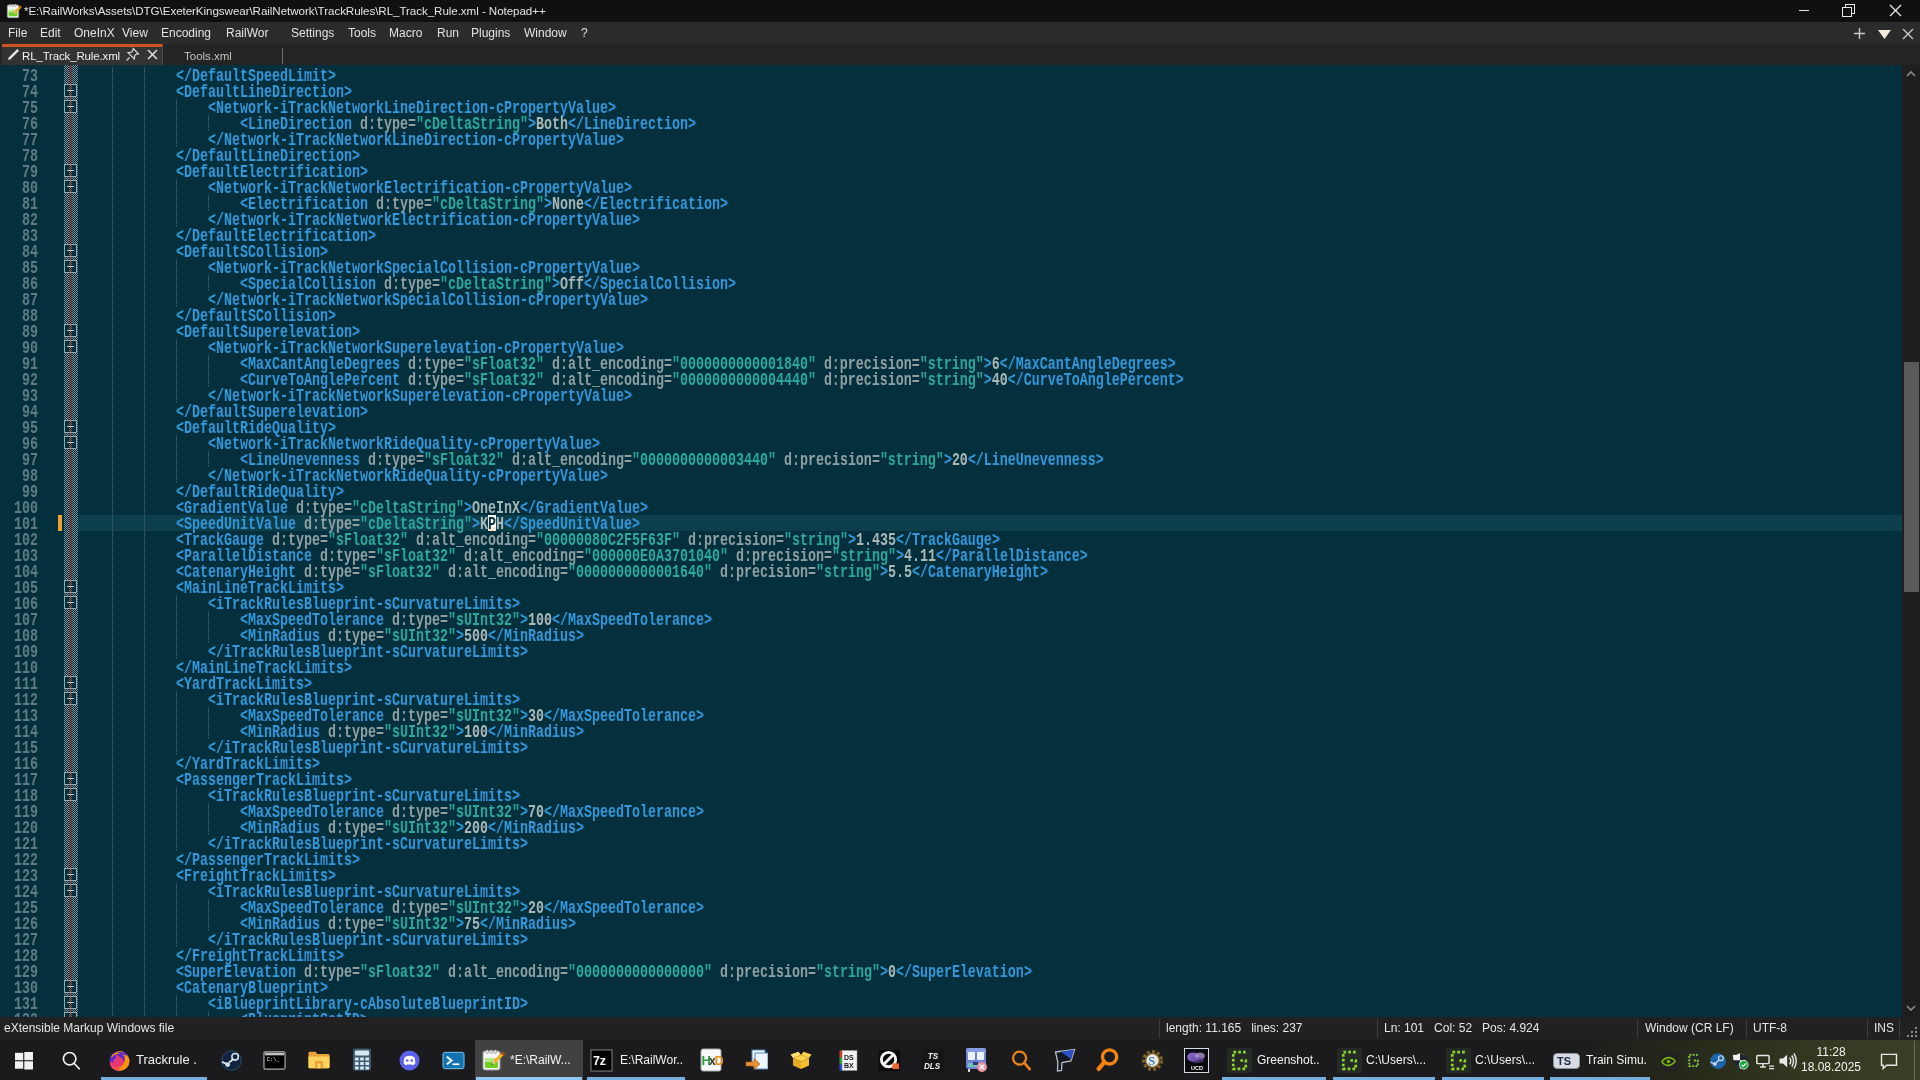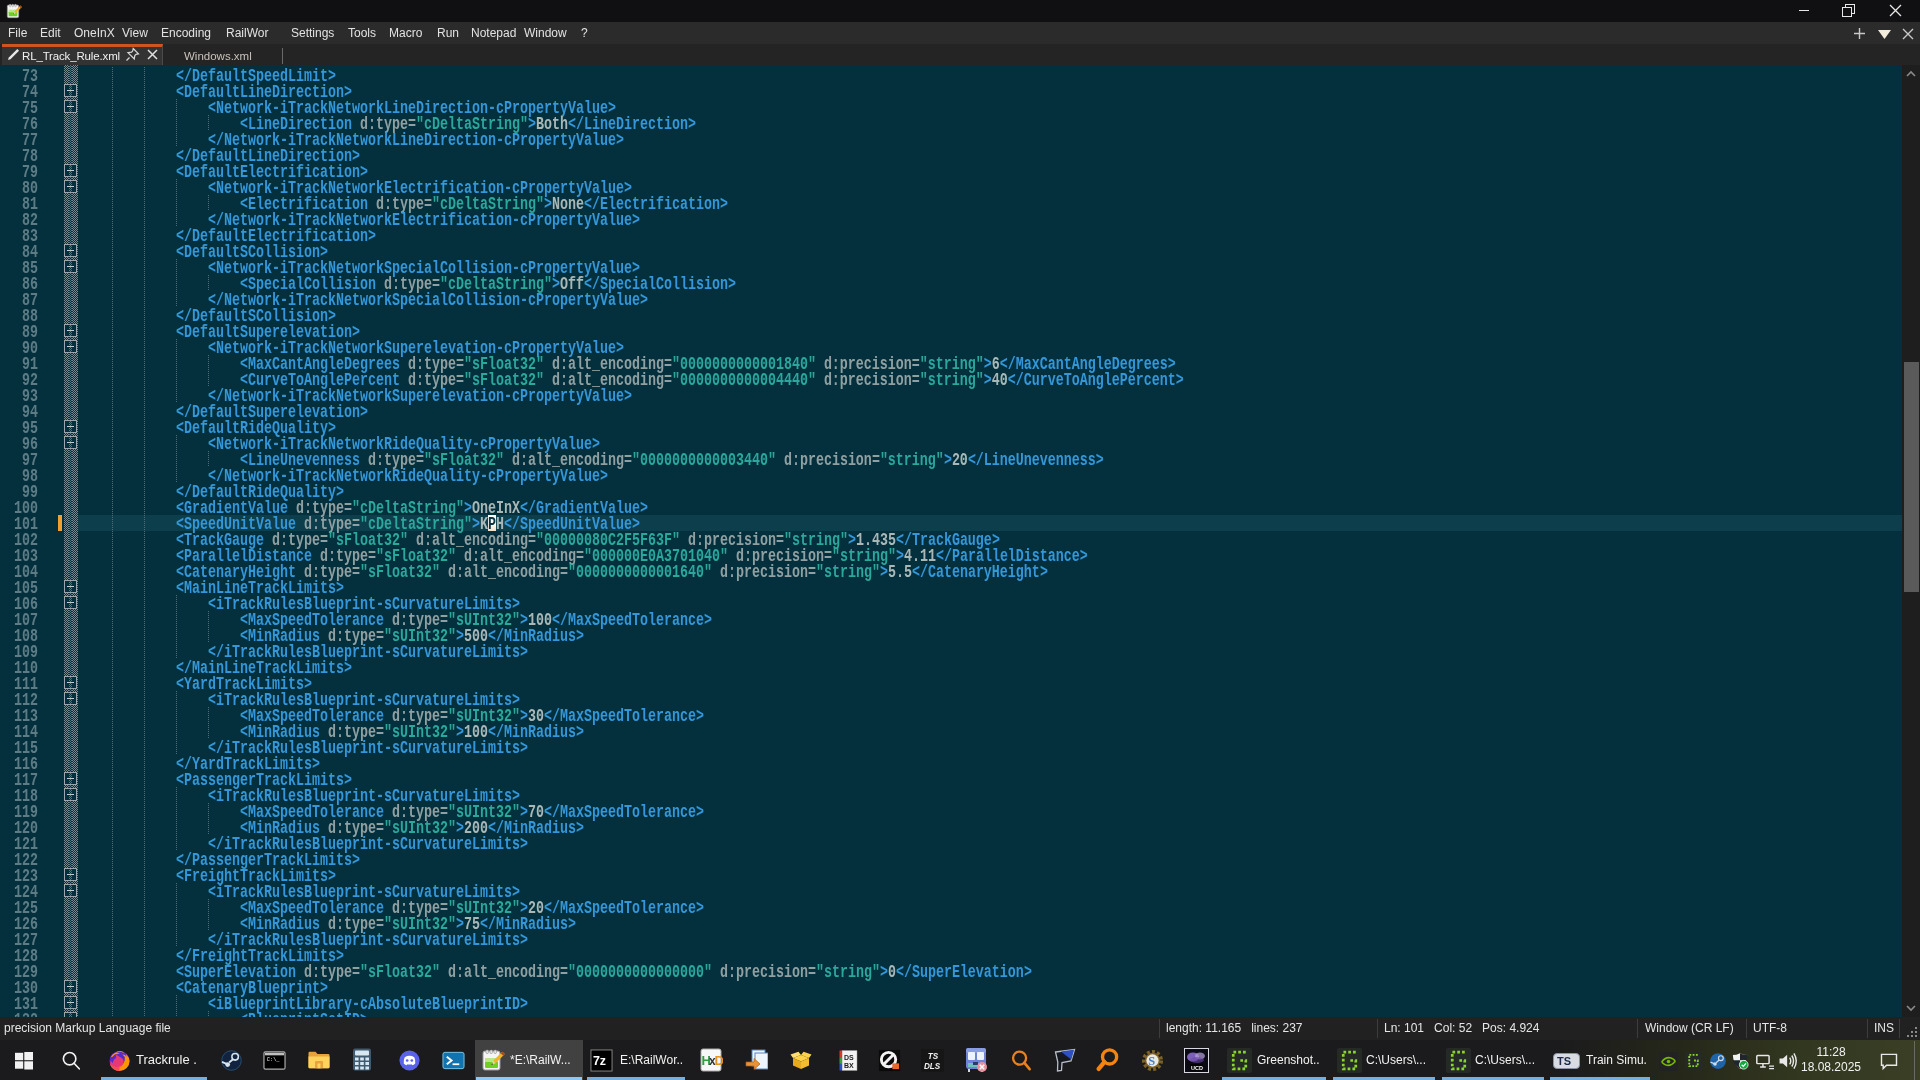--- a/index.html
+++ b/index.html
@@ -26,20 +26,21 @@
 <rect x="5" y="2" width="2.4" height="3.5" rx="1" fill="#e8e8e8" stroke="#888" stroke-width=".6"></rect>
 <rect x="9" y="2" width="2.4" height="3.5" rx="1" fill="#e8e8e8" stroke="#888" stroke-width=".6"></rect>
 <rect x="13" y="2" width="2.4" height="3.5" rx="1" fill="#e8e8e8" stroke="#888" stroke-width=".6"></rect>
 <g transform="rotate(45 16 11)">
           <rect x="14.6" y="2" width="3.4" height="13" fill="#f0b428"></rect>
 <rect x="14.6" y="2" width="3.4" height="2.4" fill="#b04818"></rect>
 <path d="M14.6 15 L18 15 L16.3 19.4 Z" fill="#e8d2a0"></path>
           <path d="M15.6 17.5 L17 17.5 L16.3 19.4 Z" fill="#222"></path>
         </g>
 </svg></div>
+  <span style="position:absolute;left:24px;top:0;line-height:22px;font-size:11.6px;letter-spacing:-0.06px;color:#e4e4e4">*E:\RailWorks\Assets\DTG\ExeterKingswear\RailNetwork\TrackRules\RL_Track_Rule.xml - Notepad++</span>
 
 <div style="position:absolute;left:1799px;top:10px;width:10px;height:1px;background:#e8e8e8"></div>
 <svg style="position:absolute;left:1842px;top:4px" width="13" height="13" viewBox="0 0 13 13">
 <rect x="3.5" y="0.5" width="9" height="9" fill="none" stroke="#e8e8e8"></rect>
 <rect x="0.5" y="3.5" width="9" height="9" fill="#101012" stroke="#e8e8e8"></rect>
     </svg>
 <svg style="position:absolute;left:1889px;top:4px" width="13" height="13" viewBox="0 0 13 13">
 <path d="M1 1 L12 12 M12 1 L1 12" stroke="#e8e8e8" stroke-width="1.3"></path>
     </svg>
 
@@ -49,40 +50,40 @@
   <span style="position:absolute;left:8px;top:0;line-height:22px">File</span>
     <span style="position:absolute;left:40px;top:0;line-height:22px">Edit</span>
     <span style="position:absolute;left:74px;top:0;line-height:22px">OneInX</span>
     <span style="position:absolute;left:122px;top:0;line-height:22px">View</span>
     <span style="position:absolute;left:161px;top:0;line-height:22px">Encoding</span>
     <span style="position:absolute;left:226px;top:0;line-height:22px">RailWor</span>
     <span style="position:absolute;left:291px;top:0;line-height:22px">Settings</span>
     <span style="position:absolute;left:348px;top:0;line-height:22px">Tools</span>
     <span style="position:absolute;left:389px;top:0;line-height:22px">Macro</span>
     <span style="position:absolute;left:437px;top:0;line-height:22px">Run</span>
-    <span style="position:absolute;left:471px;top:0;line-height:22px">Notepad</span>
+    <span style="position:absolute;left:471px;top:0;line-height:22px">Plugins</span>
     <span style="position:absolute;left:524px;top:0;line-height:22px">Window</span>
     <span style="position:absolute;left:581px;top:0;line-height:22px">?</span>
 
 <svg style="position:absolute;left:1853px;top:5px;z-index:9" width="13" height="13" viewBox="0 0 13 13">
 <path d="M6.5 1 L6.5 12 M1 6.5 L12 6.5" stroke="#c8c8c8" stroke-width="1.4"></path>
     </svg>
 <svg style="position:absolute;left:1877px;top:7px;z-index:9" width="15" height="11" viewBox="0 0 15 11">
 <path d="M1 1 L14 1 L7.5 10 Z" fill="#f2ecda"></path>
     </svg>
 <svg style="position:absolute;left:1902px;top:6px;z-index:9" width="12" height="12" viewBox="0 0 12 12">
 <path d="M1 1 L11 11 M11 1 L1 11" stroke="#c8c8c8" stroke-width="1.4"></path>
     </svg>
 
 </div>
 
 <div style="position:absolute;left:0;top:44px;width:1920px;height:21px;background:#242424">
   <div style="position:absolute;left:2px;top:0;width:161px;height:21px;background:#333333;border-top:3px solid #cf5420;border-right:1px solid #4a4a4a"></div>
   <span style="position:absolute;left:22px;top:3px;line-height:18px;font-size:11.5px;letter-spacing:-0.15px;color:#f0f0f0">RL_Track_Rule.xml</span>
-  <span style="position:absolute;left:184px;top:3px;line-height:18px;font-size:11.5px;color:#c8c2ba">Windows.xml</span>
+  <span style="position:absolute;left:184px;top:3px;line-height:18px;font-size:11.5px;color:#c8c2ba">Tools.xml</span>
   <div style="position:absolute;left:282px;top:4px;width:1px;height:16px;background:#6a6a6a"></div>
 </div>
 
 <svg style="position:absolute;left:7px;top:48px" width="13" height="13" viewBox="0 0 13 13">
 <path d="M1 12 L3.5 11.2 L12 2.7 L10.3 1 L1.8 9.5 Z" fill="#e8e8e8"></path>
   </svg>
 <svg style="position:absolute;left:125px;top:47px" width="15" height="15" viewBox="0 0 15 15">
 <path d="M8.2 1.5 L13.5 6.8 L11 7.3 L9.8 8.5 L9.3 12 L3 5.7 L6.5 5.2 L7.7 4 Z" fill="none" stroke="#d8d8d8" stroke-width="1.2"></path>
 <path d="M4.5 10.5 L1.5 13.5" stroke="#d8d8d8" stroke-width="1.2"></path>
   </svg>
@@ -331,21 +332,21 @@
   <svg style="position:absolute;left:4px;top:5px" width="10" height="8" viewBox="0 0 10 8">
       <path d="M1 6 L5 2 L9 6" fill="none" stroke="#8a8a8a" stroke-width="1.6"></path>
     </svg>
   <svg style="position:absolute;left:4px;bottom:5px" width="10" height="8" viewBox="0 0 10 8">
       <path d="M1 2 L5 6 L9 2" fill="none" stroke="#8a8a8a" stroke-width="1.6"></path>
     </svg>
   <div style="position:absolute;left:2px;top:297px;width:15px;height:230px;background:#5a5a5a"></div>
 </div>
 
 <div style="position:absolute;left:0;top:1017px;width:1920px;height:23px;background:#212121;font-size:12px;color:#e6e6e6">
-  <span style="position:absolute;left:4px;top:0;line-height:23px">precision Markup Language file</span>
+  <span style="position:absolute;left:4px;top:0;line-height:23px">eXtensible Markup Windows file</span>
     <span style="position:absolute;left:1166px;top:0;line-height:23px">length: 11.165&nbsp;&nbsp;&nbsp;lines: 237</span>
     <span style="position:absolute;left:1384px;top:0;line-height:23px">Ln: 101&nbsp;&nbsp;&nbsp;Col: 52&nbsp;&nbsp;&nbsp;Pos: 4.924</span>
     <span style="position:absolute;left:1645px;top:0;line-height:23px">Window (CR LF)</span>
     <span style="position:absolute;left:1753px;top:0;line-height:23px">UTF-8</span>
     <span style="position:absolute;left:1874px;top:0;line-height:23px">INS</span>
     <div style="position:absolute;left:1159px;top:2px;width:1px;height:19px;background:#3d3d3d"></div>
     <div style="position:absolute;left:1377px;top:2px;width:1px;height:19px;background:#3d3d3d"></div>
     <div style="position:absolute;left:1637px;top:2px;width:1px;height:19px;background:#3d3d3d"></div>
     <div style="position:absolute;left:1746px;top:2px;width:1px;height:19px;background:#3d3d3d"></div>
     <div style="position:absolute;left:1867px;top:2px;width:1px;height:19px;background:#3d3d3d"></div>

